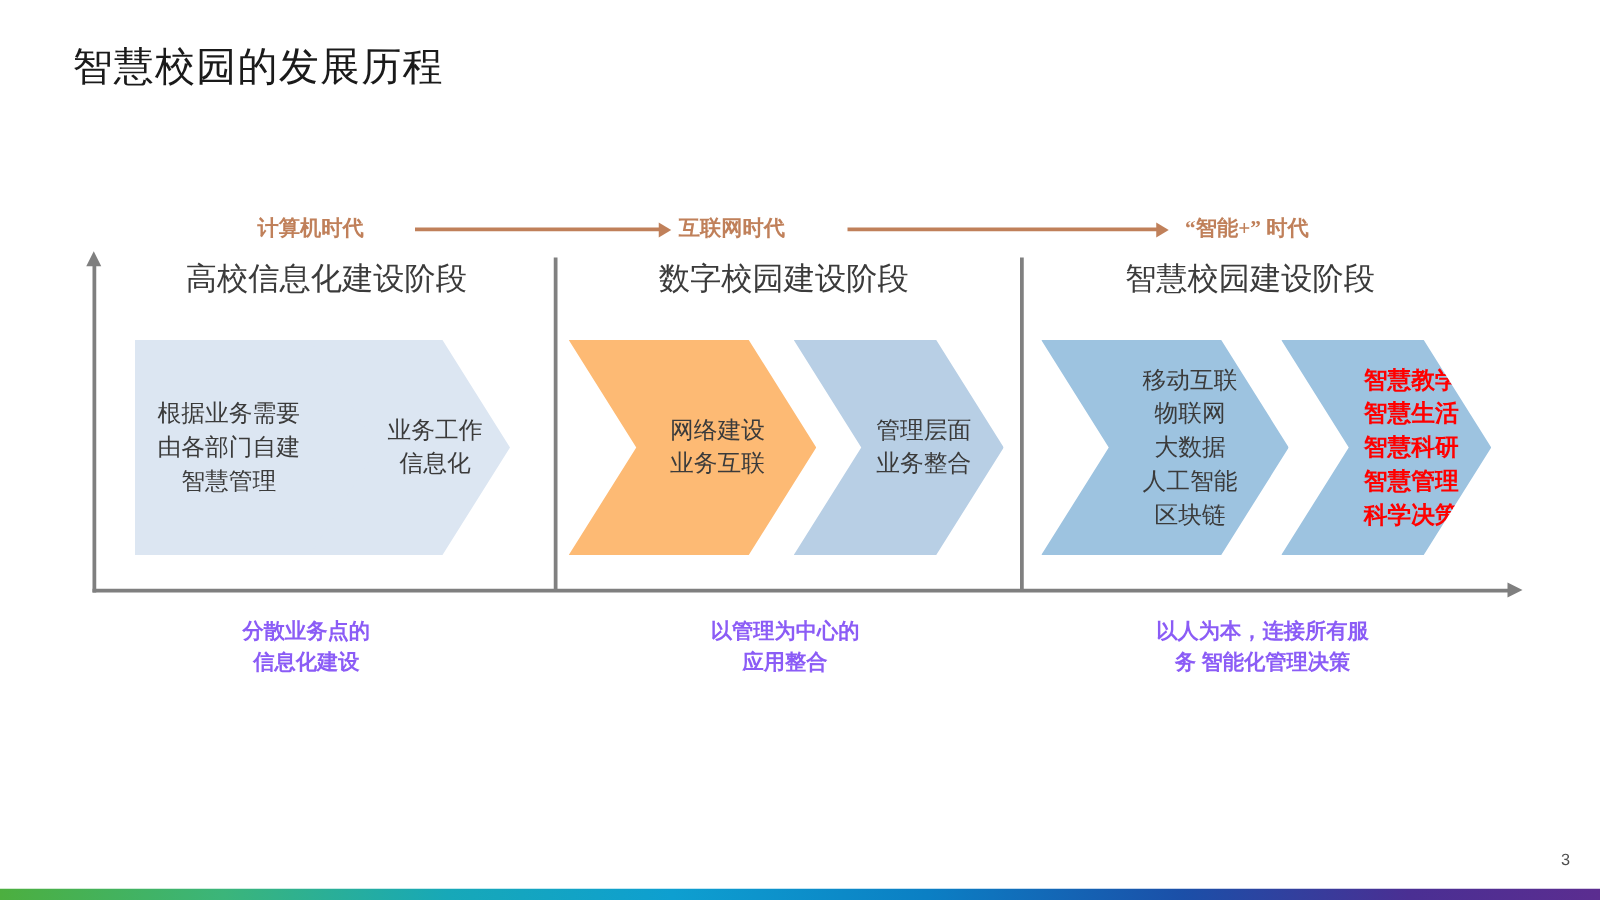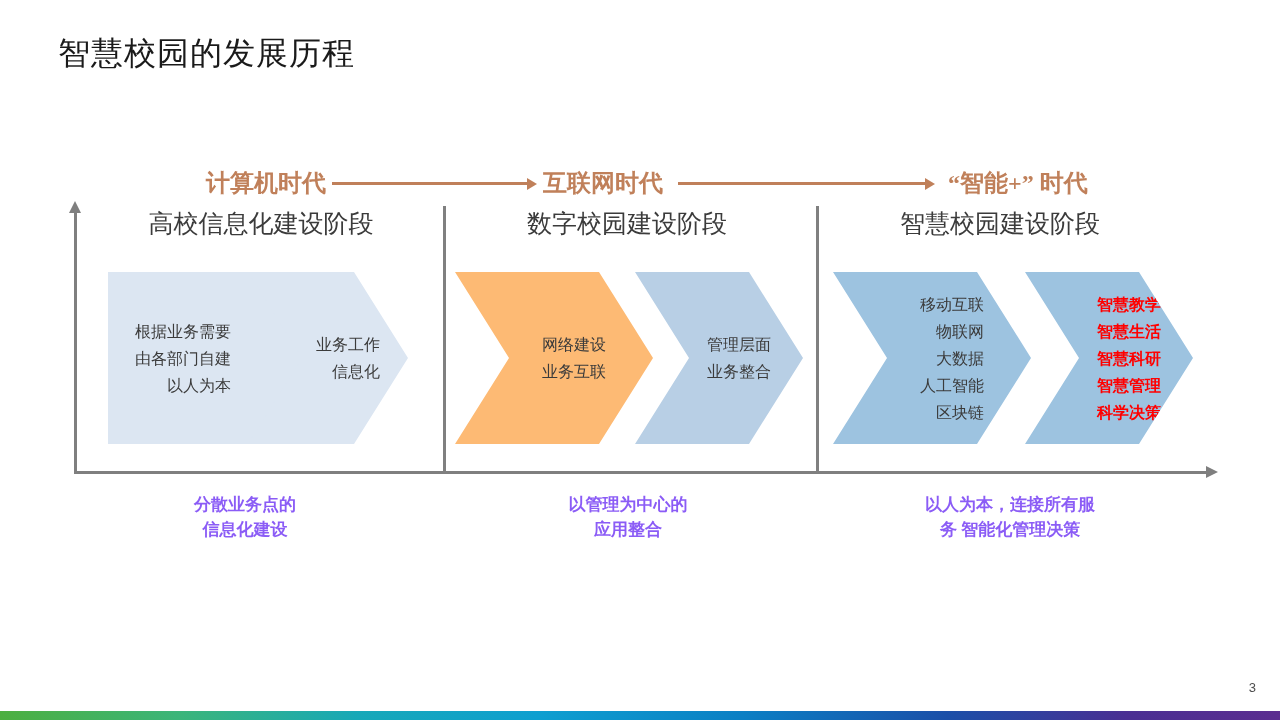--- a/index.html
+++ b/index.html
@@ -38,21 +38,21 @@
   .era-band {
     position: absolute;
     left: 0;
     top: 168px;
     width: 1280px;
     height: 32px;
   }
   .era-label {
     position: absolute;
     top: 0;
-    font-size: 24px;
+    font-size: 17px;
     line-height: 30px;
     font-weight: bold;
     color: #c0805a;
     font-family: "Liberation Serif", "DejaVu Serif", serif;
     white-space: nowrap;
   }
   .era-label.l1 { left: 206px; }
   .era-label.l2 { left: 543px; }
   .era-label.l3 { left: 948px; }
 
@@ -161,23 +161,23 @@
   }
   
   .chev.flat-left {
     clip-path: polygon(0 0, calc(100% - 54px) 0, 100% 50%, calc(100% - 54px) 100%, 0 100%);
   }
   .chev.arrow {
     clip-path: polygon(0 0, calc(100% - 54px) 0, 100% 50%, calc(100% - 54px) 100%, 0 100%, 54px 50%);
   }
 
   .chev-text {
-    font-size: 16px;
+    font-size: 19px;
     line-height: 27px;
-    text-align: right;
+    text-align: center;
     color: #3b3b3b;
     font-family: "Liberation Serif", "DejaVu Serif", serif;
     white-space: pre-line;
     position: relative;
   }
   .chev-text.shift-left  { margin-right: 46px; }
   .chev-text.shift-right { margin-left: 40px; }
   .chev-text.red {
     color: #ff0000;
     font-weight: bold;
@@ -263,21 +263,21 @@
   <div class="divider d2"></div>
 
   <div class="stage-heading s1">高校信息化建设阶段</div>
   <div class="stage-heading s2">数字校园建设阶段</div>
   <div class="stage-heading s3">智慧校园建设阶段</div>
 
   <div class="chev-group g1">
     <div class="chev flat-left c1" style="background: rgb(220, 230, 242);">
       <div class="chev-text dark shift-left">根据业务需要
 由各部门自建
-以人为本</div>
+智慧管理</div>
     </div>
     <div class="chev arrow c2" style="background: rgb(220, 230, 242);">
       <div class="chev-text dark shift-right">业务工作
 信息化</div>
     </div>
   </div>
 
   <div class="chev-group g2">
     <div class="chev arrow c1" style="background: #fdba74;">
       <div class="chev-text dark shift-right">网络建设

